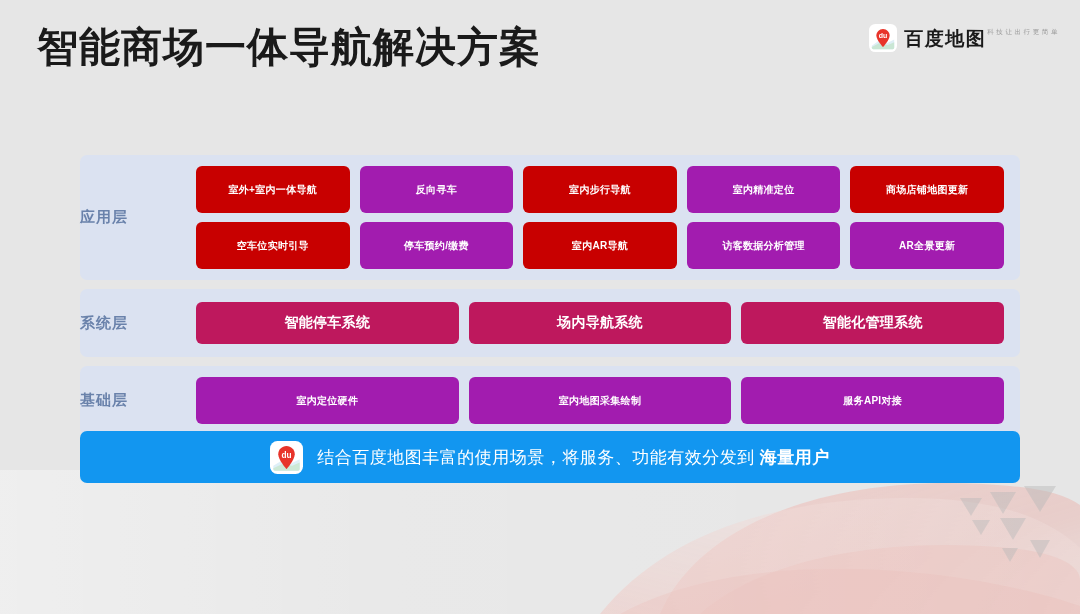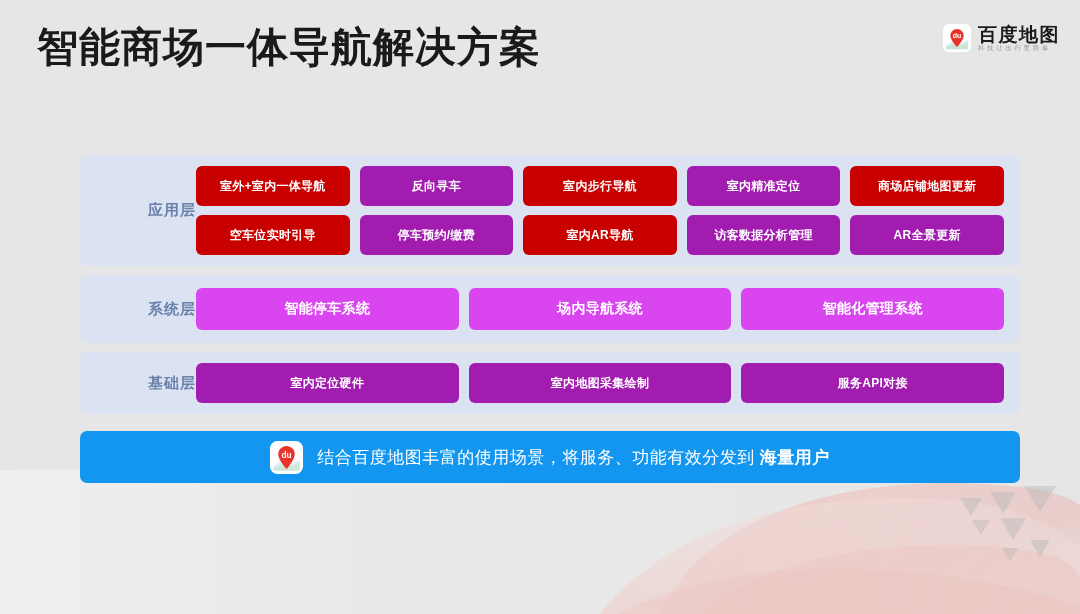--- a/index.html
+++ b/index.html
@@ -44,21 +44,21 @@
   }
   #brand-logo {
     position: absolute;
     right: 24px;
     top: 24px;
     display: flex;
     align-items: center;
     gap: 7px;
   }
   #brand-mark { width: 28px; height: 28px; display: block; }
-  #brand-text-wrap { display: flex; flex-direction: column; gap: 1px; }
+  #brand-text-wrap { display: flex; flex-direction: row; gap: 1px; }
   #brand-name {
     font-size: 19px;
     font-weight: bold;
     color: #1a1a1a;
     letter-spacing: 1.5px;
     line-height: 1;
     white-space: nowrap;
   }
   #brand-tagline {
     font-size: 6.5px;
@@ -80,54 +80,54 @@
     background: #dbe2f1;
     border-radius: 7px;
     display: flex;
     align-items: center;
     margin-bottom: 9px;
     box-sizing: border-box;
   }
   .layer-label {
     width: 116px;
     flex: 0 0 116px;
-    text-align: right;
+    text-align: left;
     font-size: 15px;
     font-weight: bold;
     color: #6a82ab;
     letter-spacing: 1px;
   }
   .layer-body {
     flex: 1 1 auto;
     display: flex;
     flex-direction: column;
     gap: 9px;
     padding: 11px 16px 11px 0;
   }
   .cell-row {
     display: flex;
     gap: 10px;
   }
   .cell {
     flex: 1 1 0;
-    height: 40px;
+    height: 47px;
     border-radius: 6px;
     display: flex;
     align-items: center;
     justify-content: center;
     color: #ffffff;
-    font-size: 12px;
+    font-size: 10px;
     font-weight: bold;
     letter-spacing: 0.3px;
     white-space: nowrap;
     box-sizing: border-box;
   }
   .cell.red   { background: #c80000; }
   .cell.blue  { background: #a21caf; }
-  .cell.dblue { background: #d946ef; }
+  .cell.dblue { background: #be185d; }
 
   
   #panel-system .layer-body { padding: 13px 16px 13px 0; }
   #panel-system .cell { height: 42px; font-size: 14px; }
 
   
   #banner {
     position: absolute;
     left: 80px;
     top: 431px;

